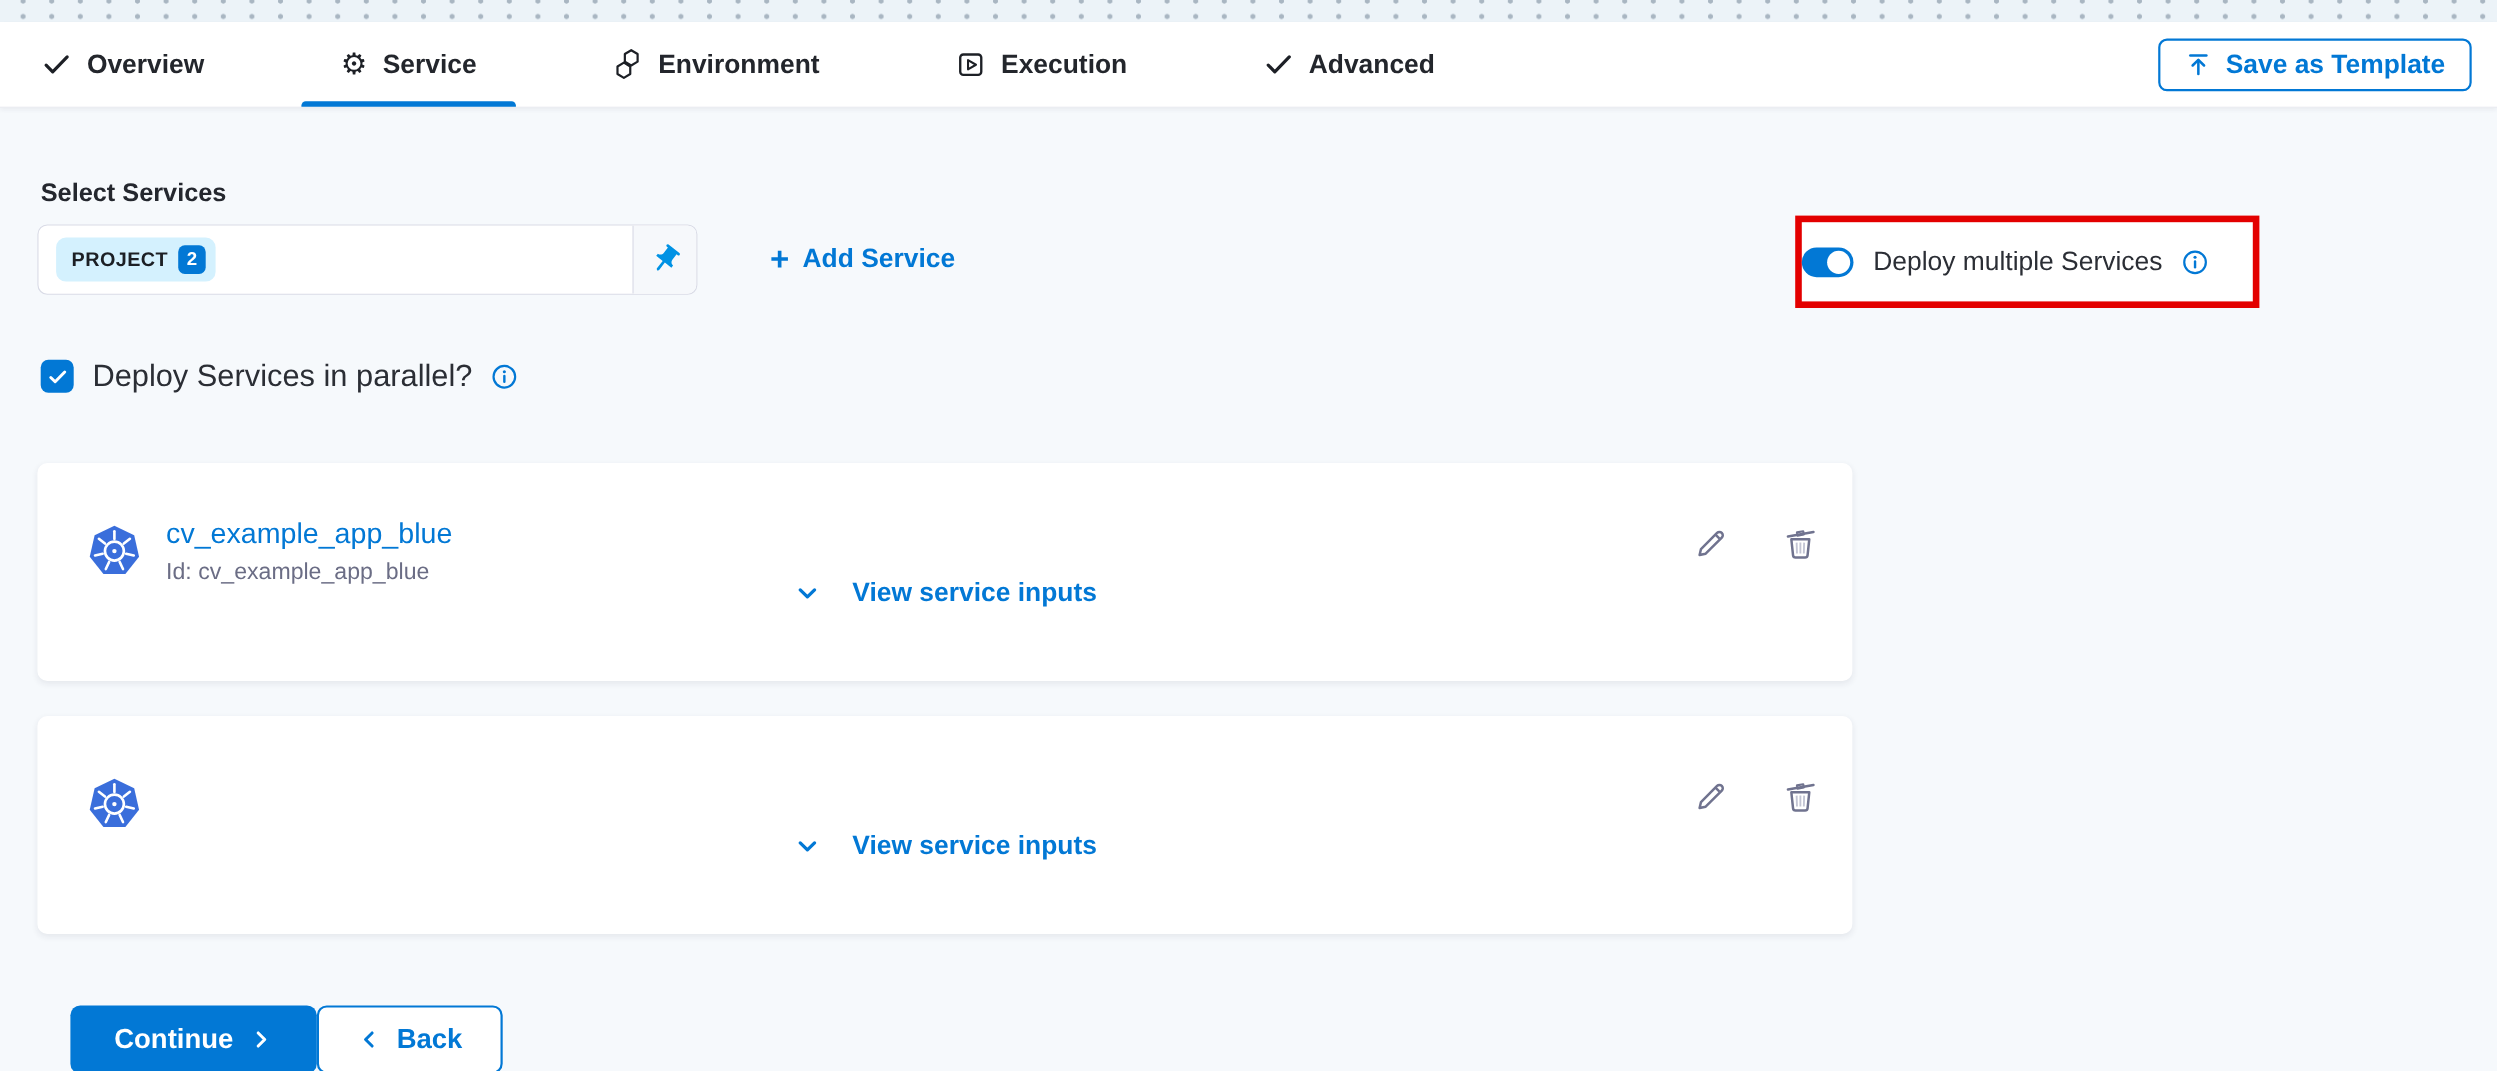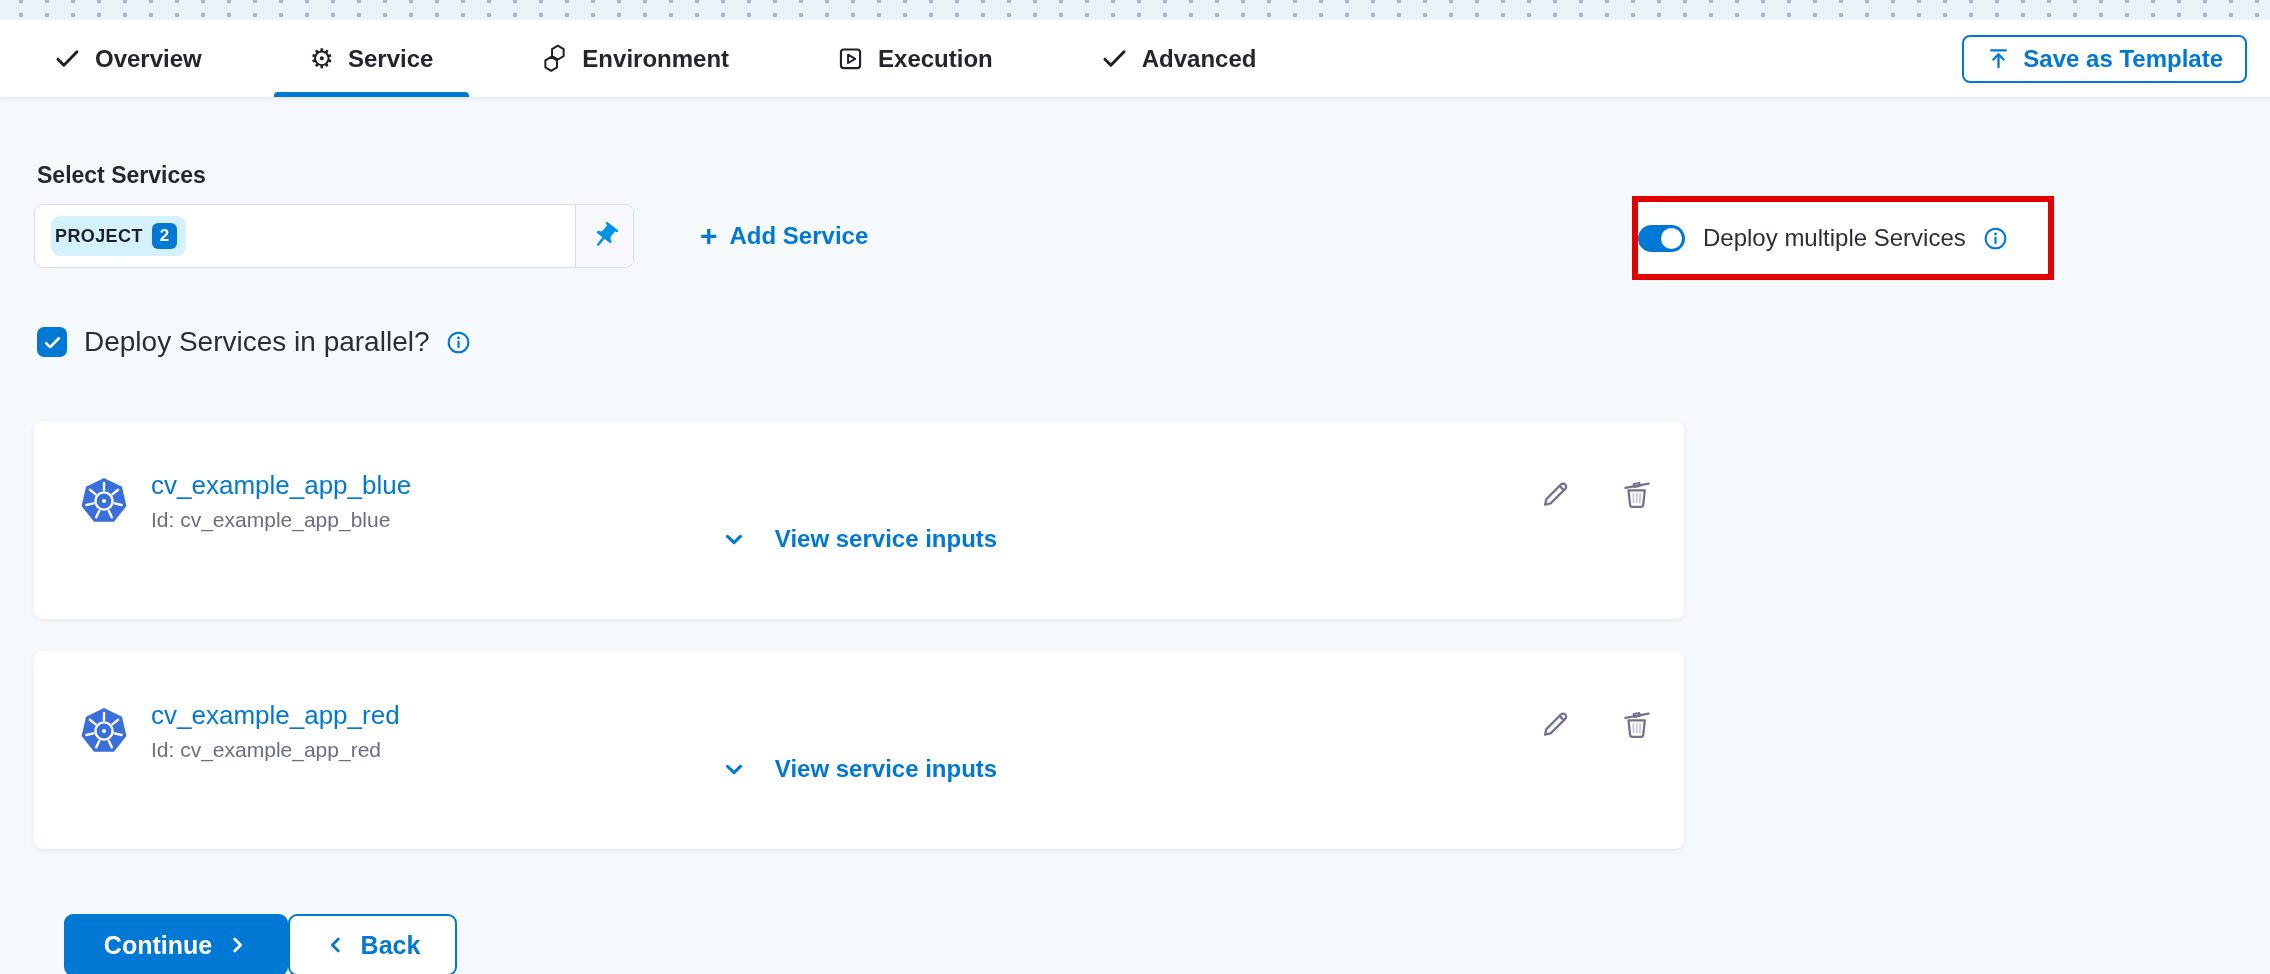--- a/index.html
+++ b/index.html
@@ -15,21 +15,21 @@
     background-size:26px 14px; background-position:8px 8px;
   }
 
   
   .tabbar {
     height:78px; background:#ffffff; display:flex; align-items:center;
     justify-content:space-between; padding-right:23px;
     border-bottom:1px solid #e6e9ef; box-shadow:0 2px 4px rgba(40,41,61,0.06);
     position:relative; z-index:2;
   }
-  .tabs { display:flex; height:100%; padding-left:18px; gap:36px; }
+  .tabs { display:flex; height:100%; padding-left:2px; gap:52px; }
   .tab {
     display:flex; align-items:center; gap:14px; padding:0 36px; height:100%;
     position:relative; cursor:pointer; font-size:24px; font-weight:600; color:#23262c;
   }
   .tab .t-icon { display:flex; align-items:center; }
   .tab.active::after {
     content:""; position:absolute; left:0; right:0; bottom:0; height:5px;
     background:#0278d5; border-radius:4px 4px 0 0;
   }
   .gear-glyph { font-size:27px; line-height:1; color:#1d2026; font-family:"DejaVu Sans",sans-serif; }
@@ -45,21 +45,21 @@
   .field-label { font-size:23px; font-weight:600; color:#24272e; margin-bottom:15px; margin-left:3px; }
 
   .top-row { display:flex; align-items:center; }
   .multiselect {
     width:600px; height:64px; background:#ffffff; border:1.5px solid #d9dbe6;
     border-radius:9px; display:flex; align-items:center; overflow:hidden; cursor:pointer;
   }
   .ms-body { flex:1; display:flex; align-items:center; padding-left:16px; height:100%; }
   .chip {
     display:flex; align-items:center; gap:9px; background:#d4f1fe; border-radius:9px;
-    padding:7px 9px 7px 4px; cursor:pointer;
+    padding:7px 9px 7px 14px; cursor:pointer;
   }
   .chip-label { font-size:18px; font-weight:700; color:#1c1f24; letter-spacing:0.4px; }
   .chip-badge {
     background:#0278d5; color:#fff; font-size:17px; font-weight:700;
     border-radius:6px; padding:2px 8px; line-height:1.3;
   }
   .pin-cell {
     width:58px; height:100%; border-left:1.5px solid #d9dbe6; background:#f6f8fb;
     display:flex; align-items:center; justify-content:center; cursor:pointer;
   }
@@ -309,24 +309,20 @@
               <line x1="25" y1="14" x2="25" y2="7"></line>
               <line x1="33.6" y1="18.15" x2="39.1" y2="13.8"></line>
               <line x1="35.7" y1="27.45" x2="42.6" y2="29"></line>
               <line x1="29.8" y1="34.9" x2="32.8" y2="41.3"></line>
               <line x1="20.2" y1="34.9" x2="17.2" y2="41.3"></line>
               <line x1="14.3" y1="27.45" x2="7.4" y2="29"></line>
               <line x1="16.4" y1="18.15" x2="10.9" y2="13.8"></line>
             </g>
           </svg>
         </span>
-        <div class="svc-text">
-          <a class="svc-name">cv_example_app_red</a>
-          <div class="svc-id">Id: cv_example_app_red</div>
-        </div>
       </div>
       <div class="svc-actions">
         <span class="act">
           <svg width="34" height="34" viewBox="0 0 24 24">
             <path d="M5 19.5l.9-3.9L16.2 5.3a2.15 2.15 0 013.05 3.05L8.9 18.6 5 19.5z" fill="none" stroke="#70738f" stroke-width="1.6" stroke-linejoin="round"></path>
             <path d="M15.2 6.3l2.6 2.6" stroke="#70738f" stroke-width="1.6"></path>
           </svg>
         </span>
         <span class="act">
           <svg width="34" height="34" viewBox="0 0 24 24">

